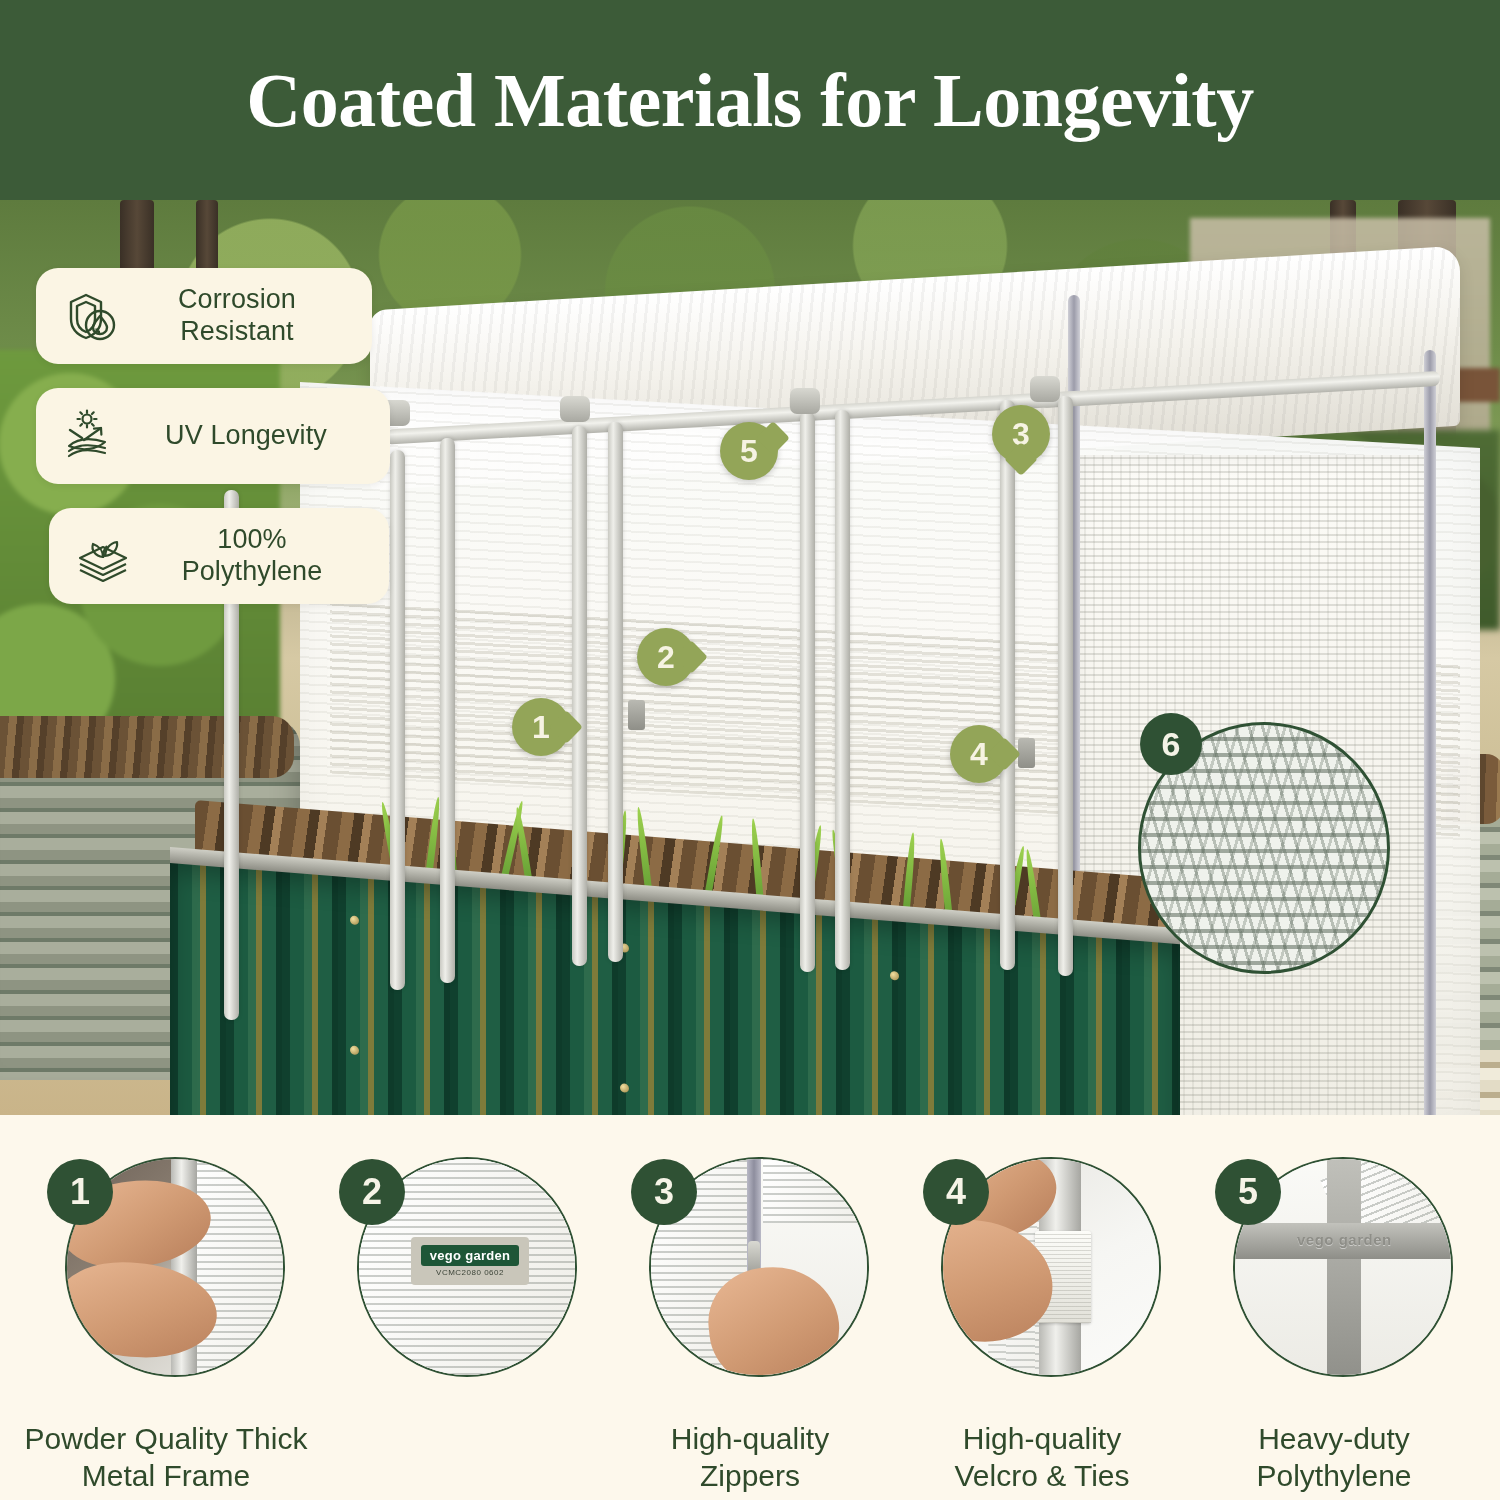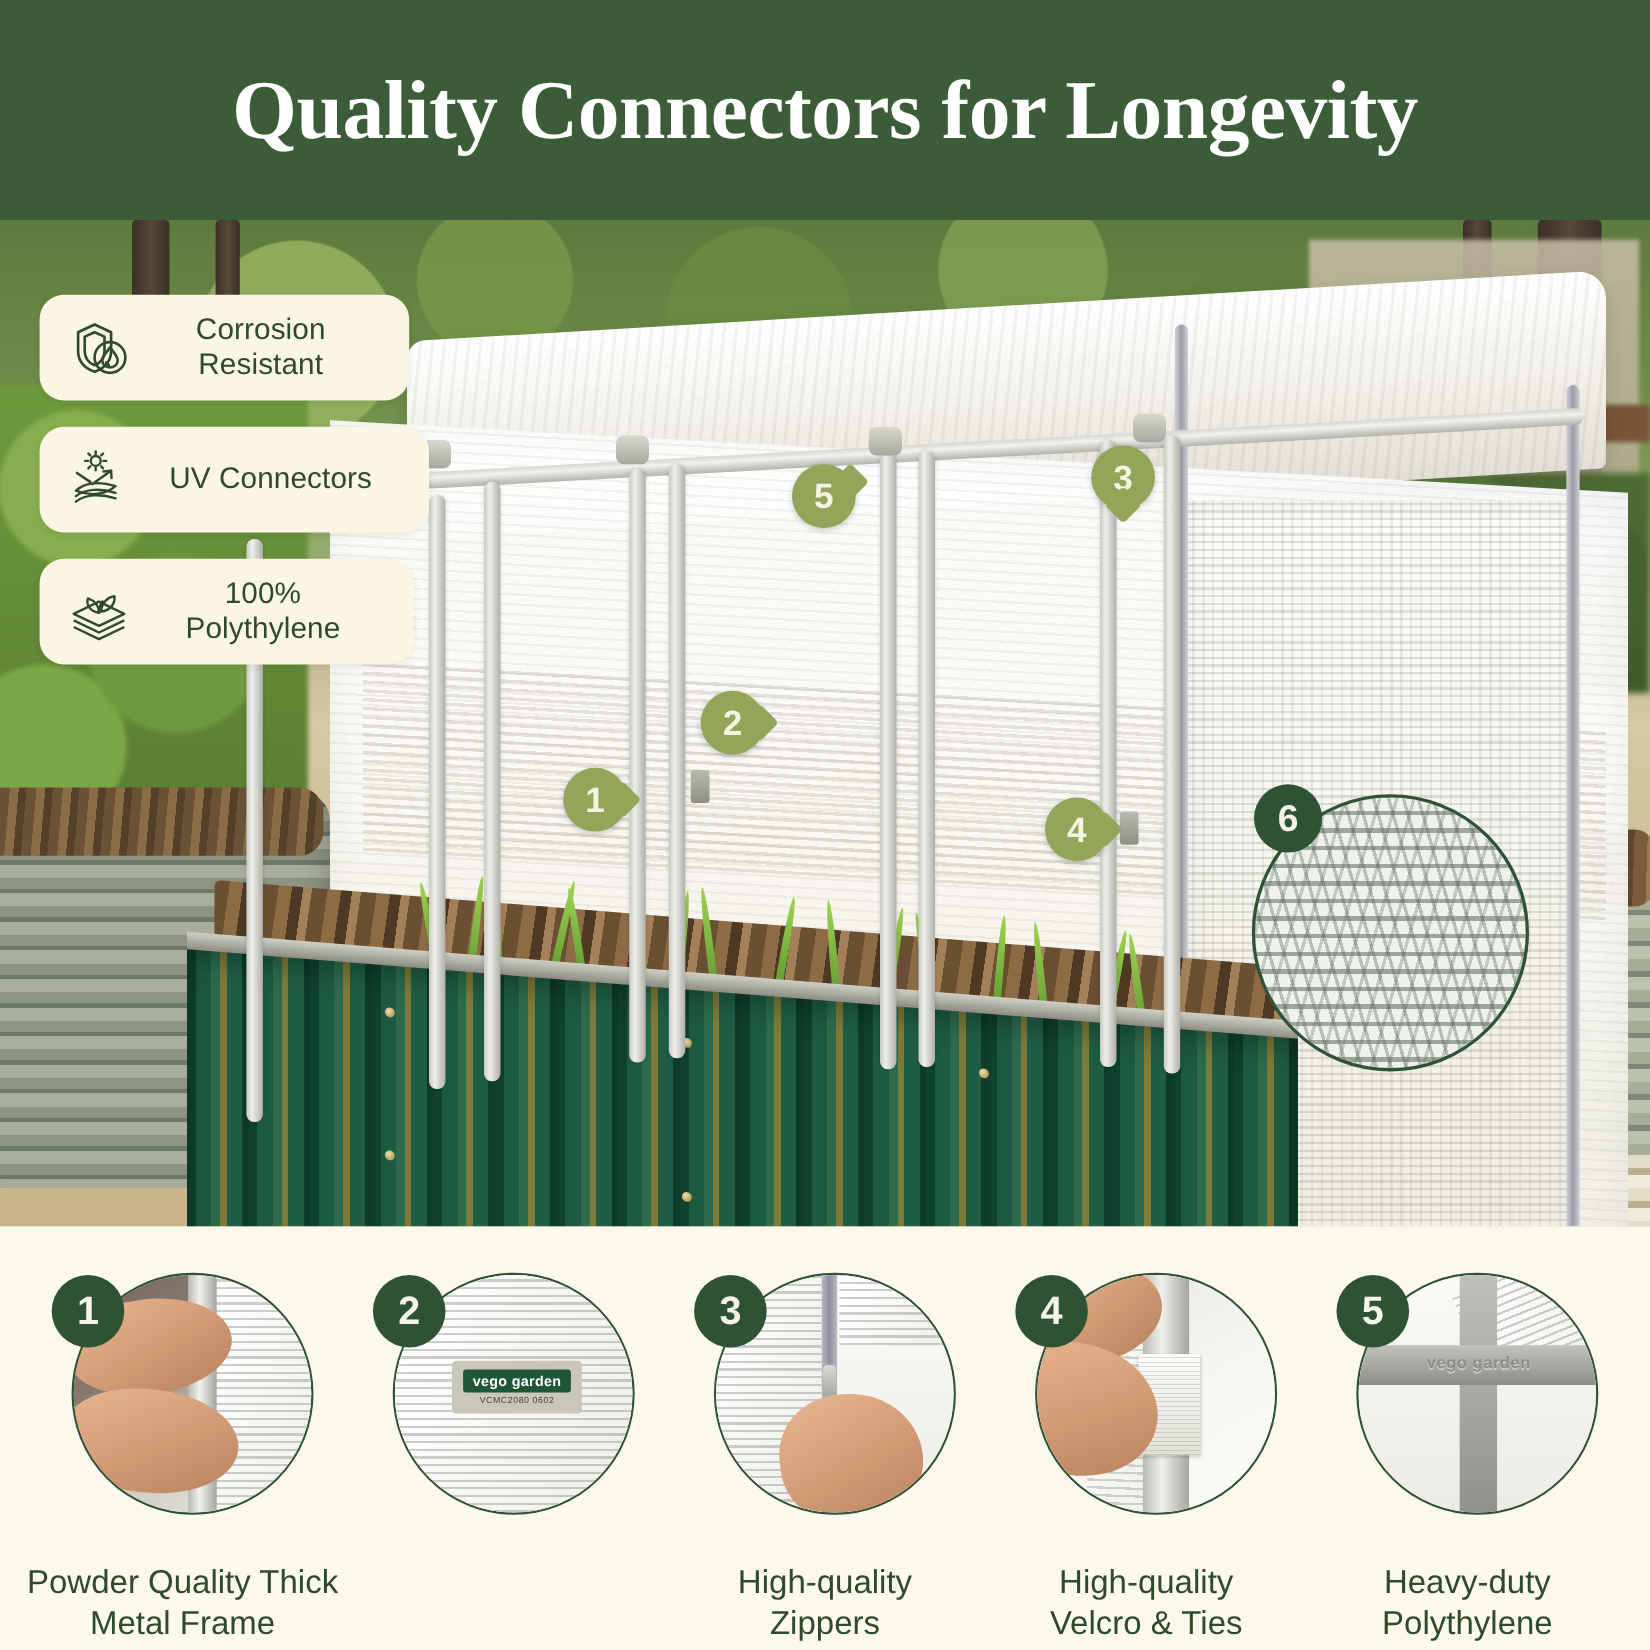--- a/index.html
+++ b/index.html
@@ -222,21 +222,21 @@
     flex:1; text-align:center;
     color:#2F4A2B;
     font-size:27px;
     line-height:1.18;
     letter-spacing:.1px;
     padding-right:6px;
   }
   .pill.w2 { width:354px; }
   .pill.w1 { width:336px; }
   .pill.w3 { width:348px; }
-  .pill.w4 { width:340px; }
+  .pill.w4 { width:340px;margin-left:13px; }
 
   
   .pin {
     position:absolute;
     width:58px; height:58px; border-radius:50%;
     background:#93A558;
     color:#F6F3E2;
     font-size:32px; font-weight:600;
     display:flex; align-items:center; justify-content:center;
     box-shadow:0 2px 6px rgba(0,0,0,.2);
@@ -365,21 +365,21 @@
     position:absolute; color:#8E8E88; font-size:15px; font-weight:700;
     letter-spacing:.5px; text-shadow:0 1px 0 rgba(255,255,255,.45);
   }
 </style>
 </head>
 <body>
 
 <div class="page">
 
   <div class="header">
-    <h1>Quality Connectors for Longevity</h1>
+    <h1>Coated Materials for Longevity</h1>
   </div>
 
   <div class="photo">
     <div class="bg-sky"></div>
     <div class="tree-trunk t1"></div>
     <div class="tree-trunk t2"></div>
     <div class="tree-trunk t4"></div>
     <div class="tree-trunk t3"></div>
     <div class="house">
       <div class="win w1"></div>
@@ -478,21 +478,21 @@
             <circle cx="26" cy="12" r="4.5"></circle>
             <path d="M26 3.5v2.4M26 18.2v2.3M35.5 12h-2.4M18.9 12h-2.4M32.7 5.3l-1.7 1.7M21 17l-1.7 1.7M32.7 18.7l-1.7-1.7M21 7l-1.7-1.7"></path>
             <path d="M9 23 L21 31" stroke-width="2.4"></path>
             <path d="M23 33 L40 21"></path>
               <path d="M40 21 l-7 .6 M40 21 l.4 6.6"></path>
             <path d="M8 39 C17 31 31 31 44 35 C36 42 22 45 8 39 Z"></path>
             <path d="M8 44 C17 37 31 37 44 41"></path>
             <path d="M8 49 C17 42 31 42 44 46"></path>
           </svg>
         </span>
-        <span class="txt" style="white-space:pre-line">UV Connectors</span>
+        <span class="txt" style="white-space:pre-line">UV Longevity</span>
       </div>
 
 
       <div class="pill w4">
         <span class="ico">
           <svg width="62" height="58" viewBox="0 0 62 58" fill="none" stroke="#2F4A2B" stroke-width="2.2" stroke-linejoin="round">
             <path d="M31 20 L54 31 L31 42 L8 31 Z"></path>
             <path d="M8 37 L31 48 L54 37"></path>
             <path d="M8 43 L31 54 L54 43"></path>
             <path d="M31 30 C31 24 27 19 21 17 C19 23 23 29 31 30 Z"></path>

